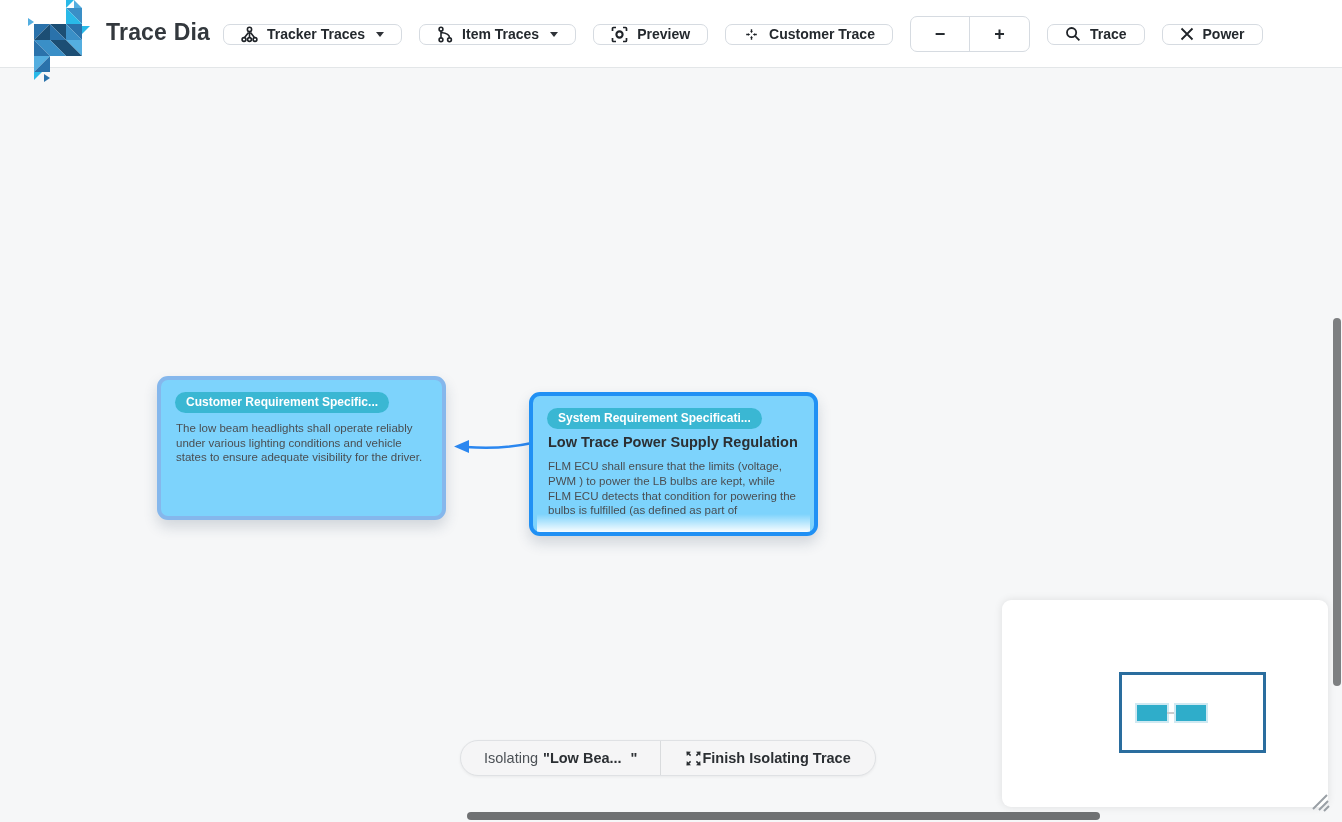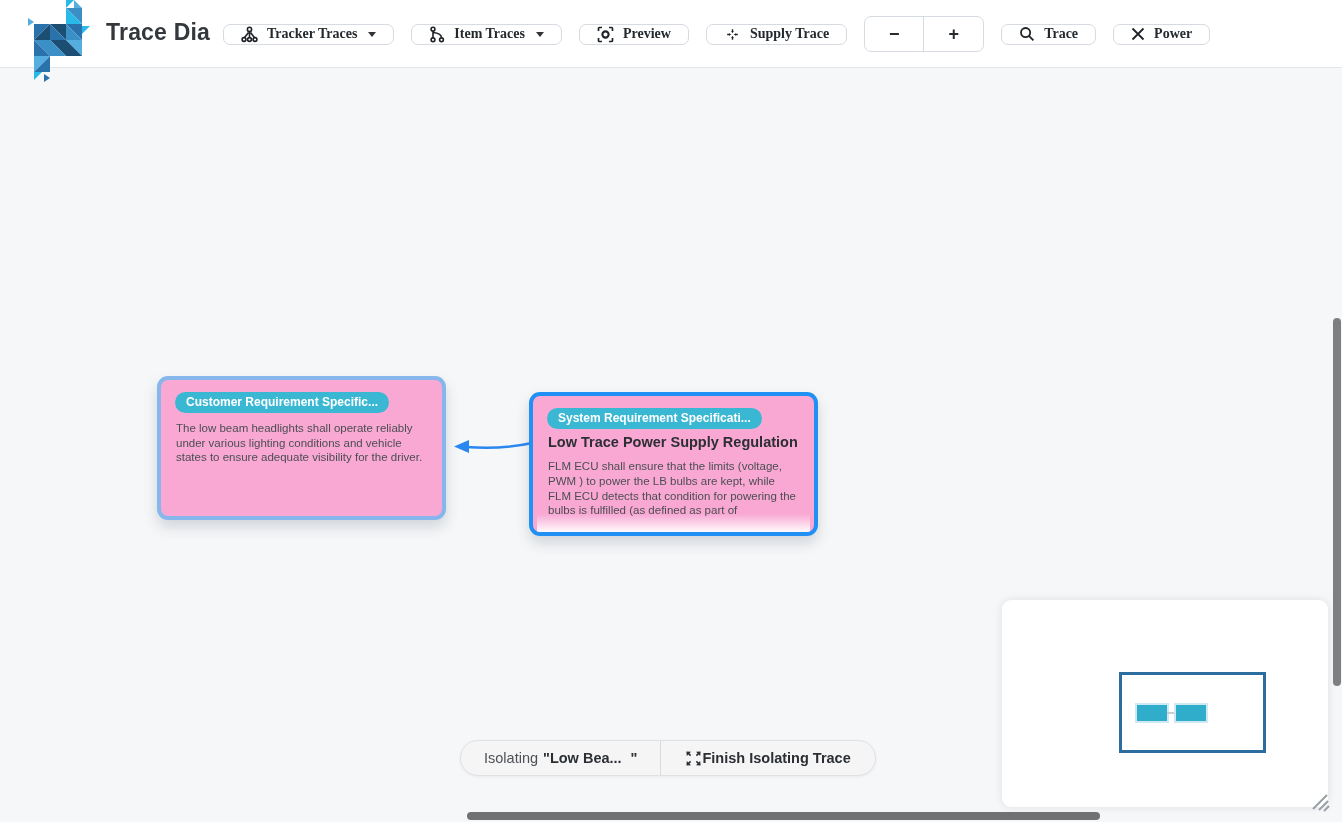--- a/index.html
+++ b/index.html
@@ -5,29 +5,29 @@
   * { margin:0; padding:0; box-sizing:border-box; }
   html,body { width:1342px; height:822px; }
   body { font-family:"Liberation Sans", sans-serif; background:#f6f7f8; position:relative; overflow:hidden; }
 
   
   .header { position:absolute; left:0; top:0; width:1342px; height:68px; background:#ffffff; border-bottom:1px solid #e3e6e8; z-index:10; }
   .logo { position:absolute; left:26px; top:0px; width:66px; height:82px; z-index:20; }
   .app-title { position:absolute; left:106px; top:19px; font-size:23px; font-weight:bold; color:#33383d; letter-spacing:0.2px; white-space:nowrap; z-index:11; }
 
   .toolbar { position:absolute; left:223px; top:16px; height:36px; display:flex; align-items:center; gap:17px; z-index:15; }
-  .tbtn { display:flex; align-items:center; gap:9px; height:21px; padding:0 17px; background:#ffffff; border:1px solid #d6dbe1; border-radius:7px; font-size:14px; font-weight:bold; color:#24292e; cursor:pointer; white-space:nowrap;font-family:Liberation Serif, serif; }
+  .tbtn { display:flex; align-items:center; gap:9px; height:21px; padding:0 17px; background:#ffffff; border:1px solid #d6dbe1; border-radius:7px; font-size:14px; font-weight:bold; color:#24292e; cursor:pointer; white-space:nowrap; }
   .tbtn svg { flex:0 0 auto; }
   .caret { width:0; height:0; border-left:4px solid transparent; border-right:4px solid transparent; border-top:5px solid #2f3338; margin-left:2px; }
   .zoom-group { display:flex; height:36px; border:1px solid #d6dbe1; border-radius:7px; background:#fff; overflow:hidden; }
   .zoom-cell { width:59px; display:flex; align-items:center; justify-content:center; font-size:18px; font-weight:bold; color:#24292e; cursor:pointer; }
   .zoom-cell:first-child { border-right:1px solid #d6dbe1; }
 
   
-  .card { position:absolute; width:289px; height:144px; background:#f9a8d4; border-radius:11px; box-shadow:0 7px 14px rgba(40,60,90,0.18); cursor:pointer; overflow:hidden; }
+  .card { position:absolute; width:289px; height:144px; background:#7dd3fc; border-radius:11px; box-shadow:0 7px 14px rgba(40,60,90,0.18); cursor:pointer; overflow:hidden; }
   .card.left  { left:157px; top:376px; border:4px solid #85b7ec; }
   .card.right { left:529px; top:376px; border:4px solid #2090f4;margin-top:16px; }
   .badge { display:inline-block; margin:12px 14px 0 14px; padding:3px 11px 4px 11px; background:#3ab7d3; color:#ffffff; font-size:12px; font-weight:bold; border-radius:11px; white-space:nowrap; }
   .card-title { margin:4px 15px 0 15px; font-size:14.5px; line-height:1.25; font-weight:bold; color:#2b2f33; }
   .card-body { margin:8px 15px 0 15px; font-size:11.5px; line-height:1.28; color:#4a4e52; }
   .fade-bottom { position:absolute; left:4px; right:4px; bottom:0; height:18px; background:linear-gradient(to bottom, rgba(255,255,255,0), rgba(255,255,255,0.95)); pointer-events:none; }
 
   .trace-arrow { position:absolute; left:450px; top:429px; width:84px; height:36px; cursor:pointer; }
 
   
@@ -119,21 +119,21 @@
   </div>
 
   <div class="tbtn">
     <svg class="ic" width="17" height="17" viewBox="0 0 17 17" fill="#1f2328" stroke="#1f2328" stroke-width="1.4">
       <path d="M8.5 5.6 V3.2 M8.5 11.4 V13.8 M5.6 8.5 H3.2 M11.4 8.5 H13.8" fill="none"></path>
       <polygon points="8.5,7.3 7.2,5.0 9.8,5.0" stroke="none"></polygon>
       <polygon points="8.5,9.7 7.2,12.0 9.8,12.0" stroke="none"></polygon>
       <polygon points="7.3,8.5 5.0,7.2 5.0,9.8" stroke="none"></polygon>
       <polygon points="9.7,8.5 12.0,7.2 12.0,9.8" stroke="none"></polygon>
     </svg>
-    <span>Supply Trace</span>
+    <span>Customer Trace</span>
   </div>
 
   <div class="zoom-group">
     <div class="zoom-cell">−</div>
     <div class="zoom-cell">+</div>
   </div>
 
   <div class="tbtn">
     <svg class="ic" width="16" height="16" viewBox="0 0 16 16" fill="none" stroke="#1f2328" stroke-width="1.8">
       <circle cx="6.6" cy="6.6" r="4.6"></circle>

